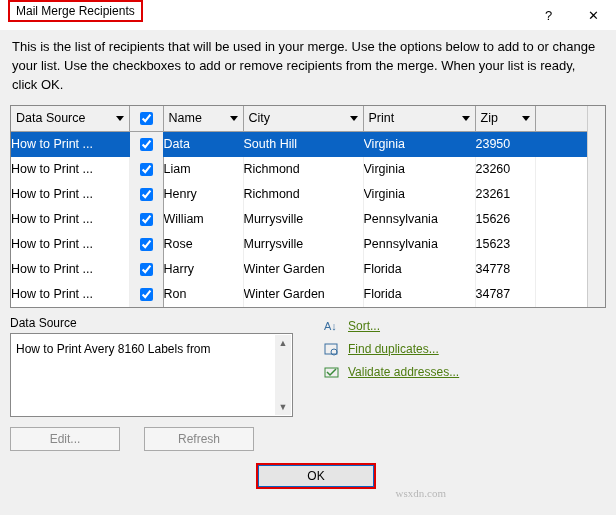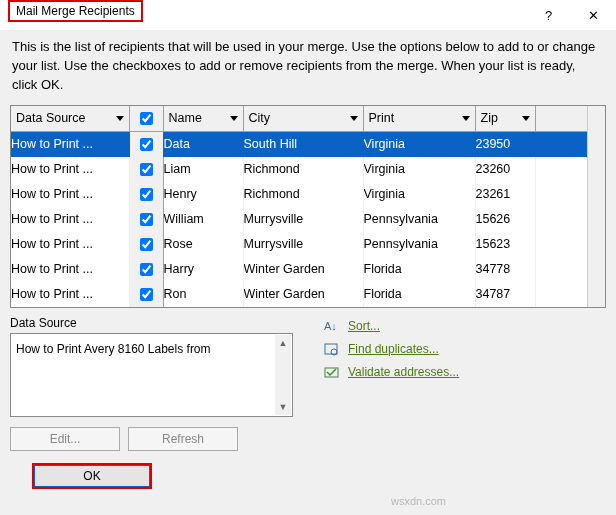--- a/index.html
+++ b/index.html
@@ -150,21 +150,21 @@
       width: 16px;
       height: 16px;
       display: flex;
       align-items: center;
       justify-content: center;
       color: #666;
       font-size: 9px;
     }
     .ds-btns {
       display: flex;
-      gap: 8px;
+      gap: 24px;
       margin-top: 10px;
     }
     .btn {
       border: 1px solid #aaa;
       background: #f5f5f5;
       padding: 4px 0;
       font-size: 12px;
       width: 110px;
       text-align: center;
       color: #888;
@@ -187,41 +187,42 @@
     }
     .refine-icon {
       width: 18px;
       height: 16px;
       display: flex;
       align-items: center;
       justify-content: center;
     }
     .ok-row {
       display: flex;
-      justify-content: flex-start;
+      justify-content: center;
       padding: 12px 16px 12px 12px;
       margin-left: 20px;
     }
     .ok-btn {
       border: 2px solid #d00;
       background: #e5e5e5;
       width: 120px;
       height: 26px;
       display: flex;
       align-items: center;
       justify-content: center;
       font-size: 12px;
       box-shadow: inset 0 0 0 1px #0a63c4;
     }
     .watermark {
       position: absolute;
-      bottom: 8px;
+      bottom: 16px;
       right: 170px;
       color: rgba(0,0,0,0.25);
       font-size: 11px;
+      font-family: Liberation Serif, serif;
     }
   </style>
 </head>
 <body>
 
 <div class="titlebar">
   <div class="titlebar-title">
     <span class="title-highlight">Mail Merge Recipients</span>
   </div>
   <div class="titlebar-controls">

